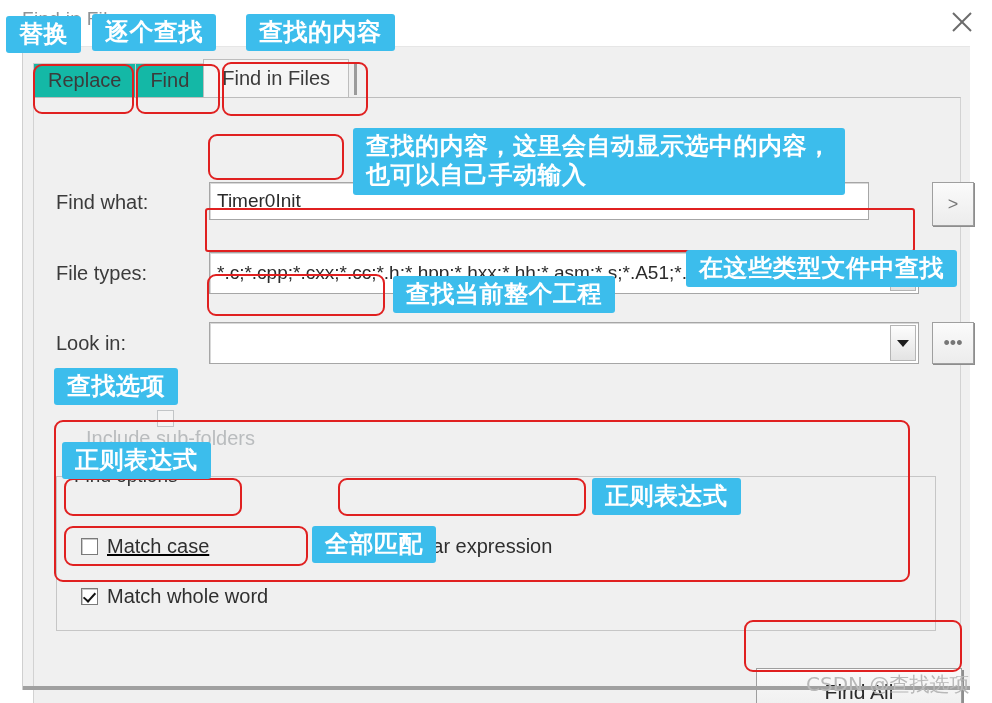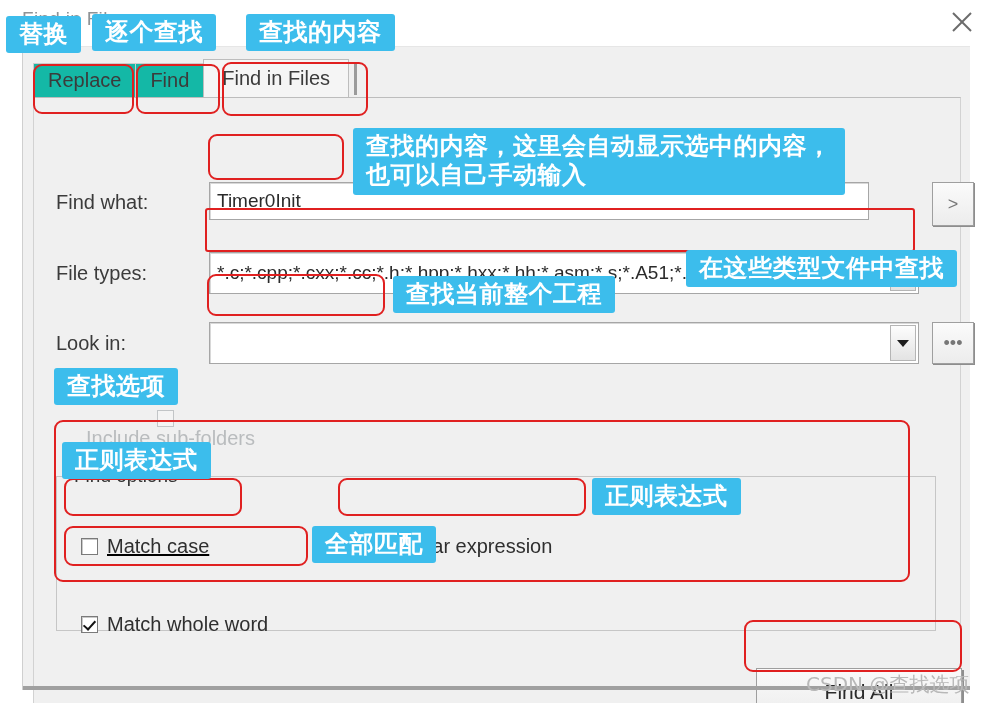--- a/index.html
+++ b/index.html
@@ -325,21 +325,21 @@
     <div class="cb" style="left:47px; top:437px;text-decoration:underline;">
       <span class="box"></span>
       <span class="txt">Match case</span>
     </div>
 
     <div class="cb" style="left:320px; top:437px;">
       <span class="box"></span>
       <span class="txt">Regular expression</span>
     </div>
 
-    <div class="cb" style="left:47px; top:515px;">
+    <div class="cb" style="left:47px; top:487px;">
       <span class="box checked"></span>
       <span class="txt">Match whole word</span>
     </div>
 
     <div class="findall" style="left:722px; top:570px; width:206px; height:48px;">Find All</div>
 
   </div>
 </div>
 
 <div class="hl" style="left:33px;  top:64px;  width:101px; height:50px;"></div>

